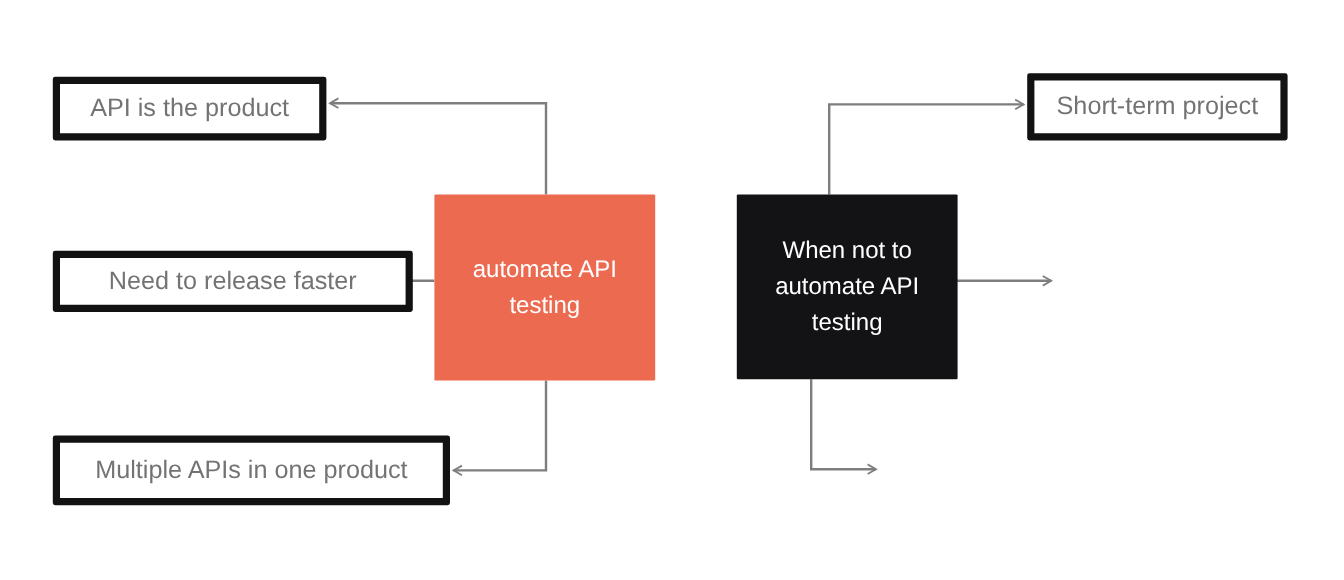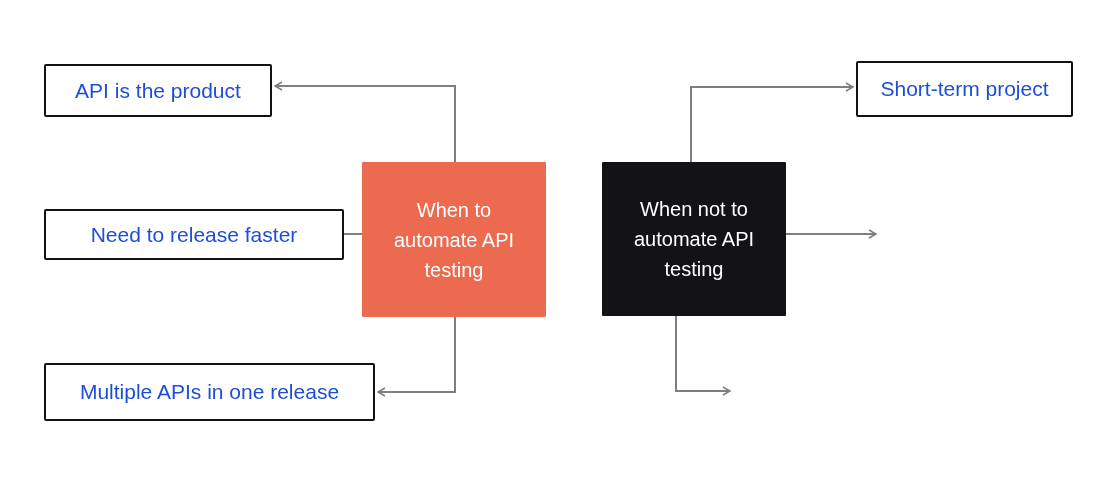--- a/index.html
+++ b/index.html
@@ -23,24 +23,24 @@
   .node {
     position: absolute;
     display: flex;
     align-items: center;
     justify-content: center;
     box-sizing: border-box;
     text-align: center;
   }
   .branch {
     background: #ffffff;
-    border: 2px solid #0c4a6e;
+    border: 6px solid #0c4a6e;
     border-radius: 2px;
     font-size: 21px;
-    color: #1d4ed8;
+    color: #737373;
     white-space: nowrap;
   }
   .hub {
     font-size: 20px;
     line-height: 30px;
     font-weight: 500;
     border-radius: 1px;
   }
   .hub-line { display: block; }
 
@@ -71,35 +71,34 @@
     <polyline points="455,317 455,392 378,392" marker-end="url(#arrowhead)" style="stroke: rgb(126, 126, 126);"></polyline>
     <polyline points="691,162 691,87 853,87" marker-end="url(#arrowhead)" style="stroke: rgb(126, 126, 126);"></polyline>
     <polyline points="786,234 876,234" marker-end="url(#arrowhead)" style="stroke: rgb(126, 126, 126);"></polyline>
     <polyline points="676,316 676,391 730,391" marker-end="url(#arrowhead)" style="stroke: rgb(126, 126, 126);"></polyline>
   </svg>
 
   <div class="node branch" id="branch-api" style="border-color: rgb(18, 18, 18);">API is the product</div>
 
   <div class="node branch" id="branch-release" style="border-color: rgb(18, 18, 18);">Need to release faster</div>
 
-  <div class="node branch" id="branch-multi" style="border-color: rgb(18, 18, 18);">Multiple APIs in one release</div>
+  <div class="node branch" id="branch-multi" style="border-color: rgb(18, 18, 18);">Multiple APIs in one product</div>
 
   <div class="node hub" id="hub-left" style="background-color: rgb(235, 106, 80); color: rgb(255, 255, 255);">
     <div>
-      <span class="hub-line">When to</span>
       <span class="hub-line">automate API</span>
       <span class="hub-line">testing</span>
     </div>
   </div>
 
   <div class="node branch" id="branch-short" style="border-color: rgb(18, 18, 18);">Short-term project</div>
 
 
 
-  <div class="node hub" id="hub-right" style="background-color: rgb(19, 19, 22); color: rgb(255, 255, 255);">
+  <div class="node hub" id="hub-right" style="background-color: rgb(19, 19, 22); color: rgb(255, 255, 255); margin-left: 12px;">
     <div>
       <span class="hub-line">When not to</span>
       <span class="hub-line">automate API</span>
       <span class="hub-line">testing</span>
     </div>
   </div>
 
 </div>
 
 </body></html>

